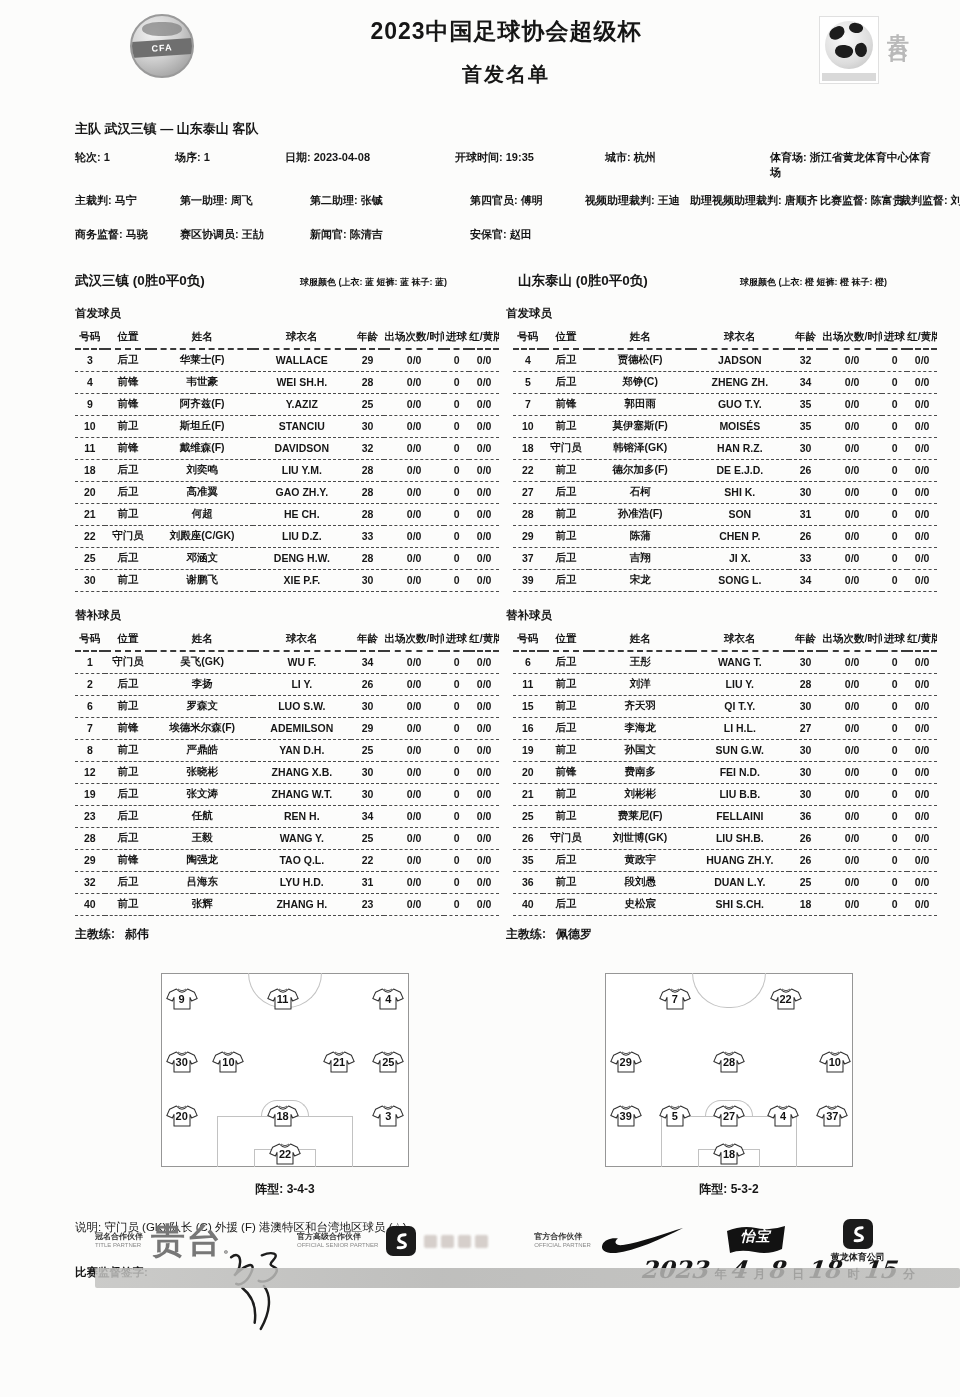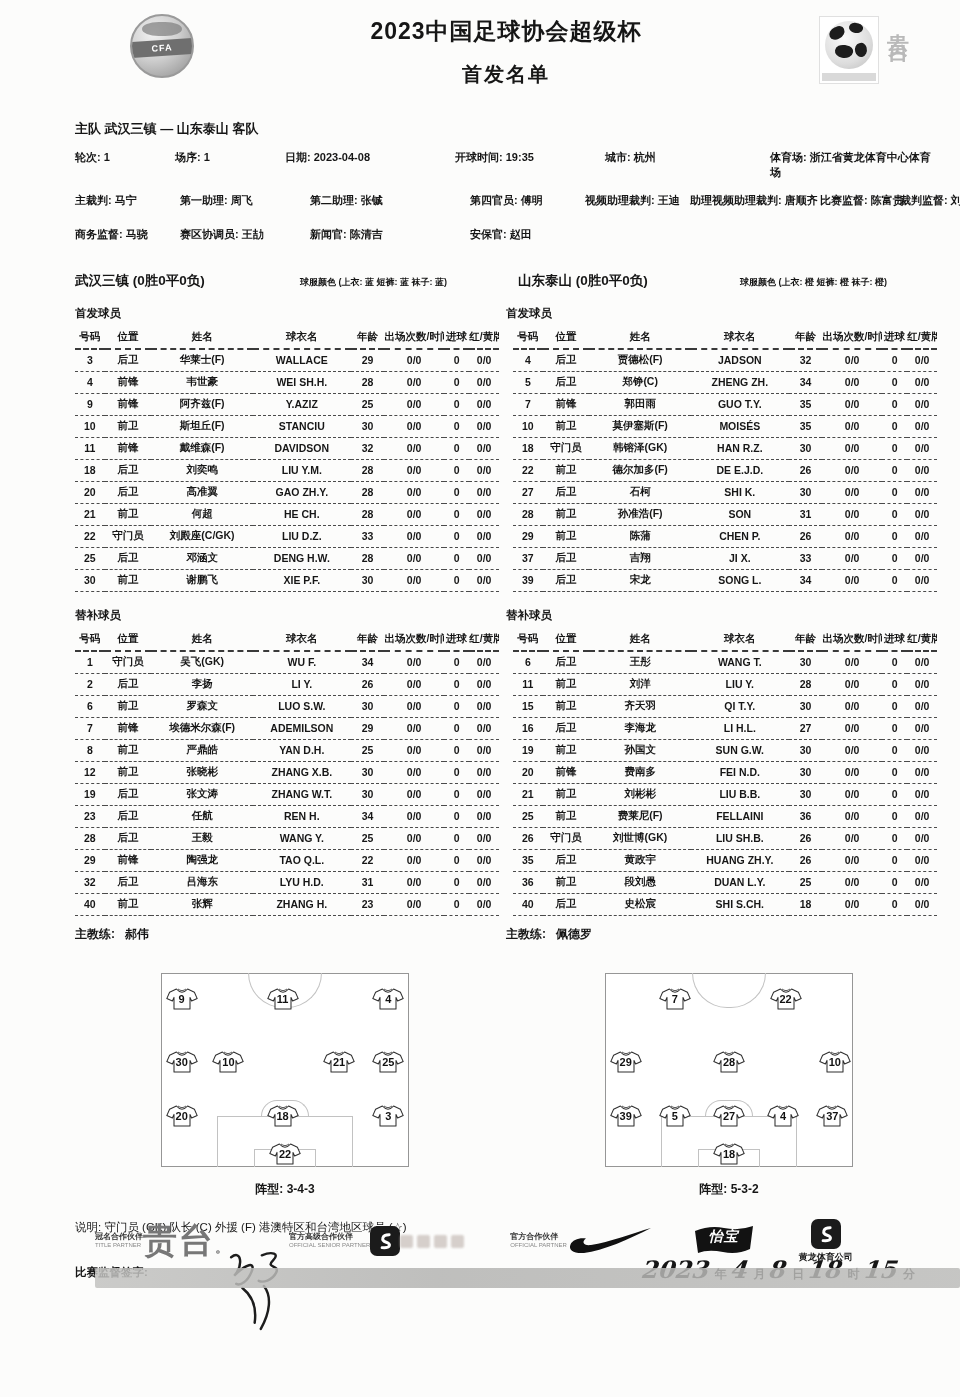--- a/index.html
+++ b/index.html
@@ -89,21 +89,21 @@
   .sig-scribble{position:absolute;left:130px;top:-6px;width:130px;height:92px;}
   .sig-date{position:absolute;right:20px;top:6px;white-space:nowrap;}
   .sig-date .hand{font-family:"DejaVu Serif","Liberation Serif",serif;font-style:italic;
       font-size:24px;font-weight:600;transform:skewX(-8deg);display:inline-block;margin:0 3px;}
   .sig-date .print{font-size:12px;font-weight:bold;margin:0 2px;}
 
   
   .sponsors{position:absolute;left:95px;right:40px;top:1218px;display:flex;align-items:center;}
   .sp-label{font-size:8px;font-weight:bold;line-height:1.25;color:#333;}
   .sp-label .en{font-size:6px;color:#888;font-weight:normal;display:block;}
-  .sp{display:flex;align-items:center;gap:0;}
+  .sp{display:flex;align-items:center;gap:8px;}
   .sp-guitai{font-family:"Liberation Serif","DejaVu Serif",serif;font-size:34px;font-weight:bold;
       color:#777;letter-spacing:2px;}
   .sp-guitai .dot{font-size:14px;}
   .s-mark{width:30px;height:30px;border-radius:7px;background:#1b1b1b;display:flex;align-items:center;justify-content:center;flex:0 0 auto;}
   .blur-text{display:flex;gap:4px;filter:blur(1.2px);}
   .blur-text i{width:13px;height:13px;background:#c9c0bb;border-radius:2px;opacity:.75;}
   .sp-huanglong{display:flex;flex-direction:column;align-items:center;gap:2px;}
   .sp-huanglong .t{font-size:9px;font-weight:bold;}
   .yibao-flag{position:relative;width:62px;height:34px;}
   .yibao-flag .txt{position:absolute;left:0;top:4px;width:100%;text-align:center;color:#fff;

